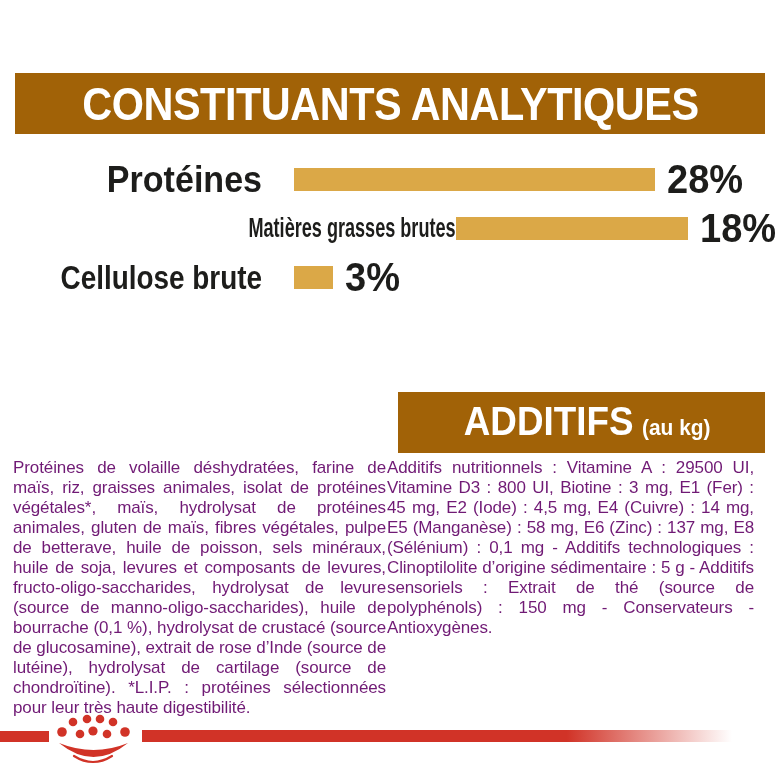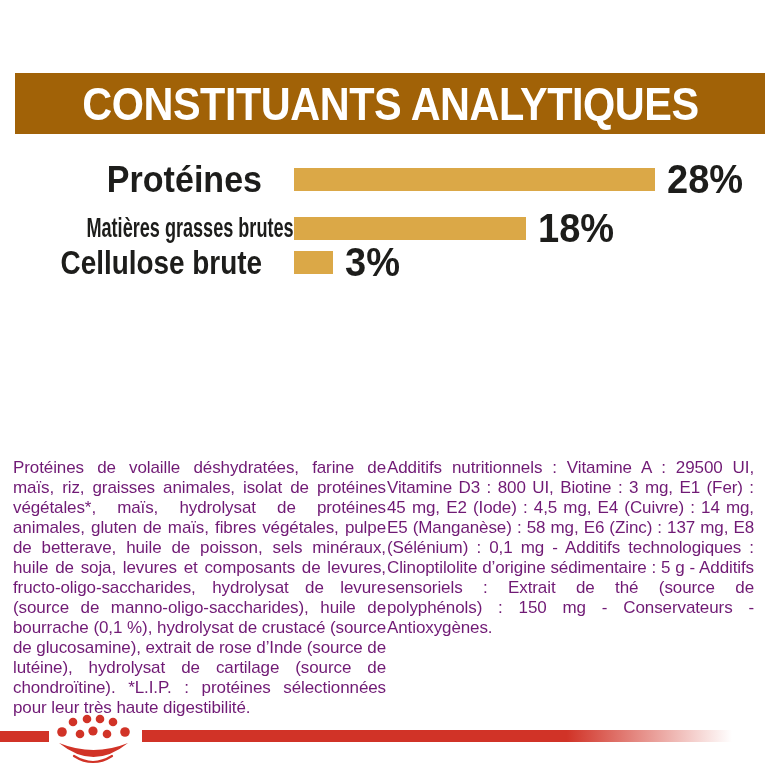--- a/index.html
+++ b/index.html
@@ -13,22 +13,22 @@
   .main-banner{left:15px;top:73px;width:750px;height:61px;}
   .main-banner .banner-text{font-size:46px;transform:scaleX(0.90);letter-spacing:-0.5px;}
   .comp-banner{left:13px;top:392px;width:372px;height:61px;}
   .comp-banner .banner-text{font-size:40px;transform:scaleX(0.95);}
   .addi-banner{left:398px;top:392px;width:367px;height:61px;align-items:baseline;padding-top:9px;box-sizing:border-box;}
   .addi-banner .addi-main{font-size:40px;transform:scaleX(0.92);transform-origin:right center;}
   .addi-banner .addi-suffix{font-size:22px;margin-left:9px;transform:scaleX(0.95);transform-origin:left center;}
 
   .chart-row{position:absolute;left:0;width:780px;height:46px;display:flex;align-items:center;}
   .row-1{top:156px;}
-  .row-2{top:205px;}
-  .row-3{top:239px;}
+  .row-2{top:205px;justify-content:flex-end;}
+  .row-3{top:254px;}
   .chart-label{width:262px;text-align:right;font-weight:bold;white-space:nowrap;line-height:1;flex:none;}
   .label-1{font-size:37px;transform:scaleX(0.92);transform-origin:right center;}
   .label-2{font-size:27px;transform:scaleX(0.67);transform-origin:right center;}
   .label-3{font-size:34px;transform:scaleX(0.82);transform-origin:right center;}
   .bar{height:23px;background:#DBA847;margin-left:32px;flex:none;}
   .chart-value{font-weight:bold;font-size:40px;margin-left:12px;white-space:nowrap;line-height:1;transform:scaleX(0.95);transform-origin:left center;}
 
   .body-text{position:absolute;font-size:17px;line-height:20px;text-align:justify;color:#701a75;margin:0;letter-spacing:-0.1px;}
   .comp-text{left:13px;top:458px;width:373px;}
   .addi-text{left:387px;top:458px;width:367px;}
@@ -60,20 +60,24 @@
     </div>
     <div class="chart-row row-3">
       <div class="chart-label label-3">Cellulose brute</div>
       <div class="bar" style="width: 39px; background: rgb(219, 168, 71);"></div>
       <div class="chart-value">3%</div>
     </div>
   </div>
 
   <p class="body-text comp-text">Protéines de volaille déshydratées, farine de maïs, riz, graisses animales, isolat de protéines végétales*, maïs, hydrolysat de protéines animales, gluten de maïs, fibres végétales, pulpe de betterave, huile de poisson, sels minéraux, huile de soja, levures et composants de levures, fructo-oligo-saccharides, hydrolysat de levure (source de manno-oligo-saccharides), huile de bourrache (0,1 %), hydrolysat de crustacé (source de glucosamine), extrait de rose d’Inde (source de lutéine), hydrolysat de cartilage (source de chondroïtine). *L.I.P. : protéines sélectionnées pour leur très haute digestibilité.</p>
 
+  <div class="banner banner-gold addi-banner">
+    <span class="banner-text addi-main">ADDITIFS</span>
+    <span class="banner-text addi-suffix">(au kg)</span>
+  </div>
   <p class="body-text addi-text">Additifs nutritionnels : Vitamine A : 29500 UI, Vitamine D3 : 800 UI, Biotine : 3 mg, E1 (Fer) : 45 mg, E2 (Iode) : 4,5 mg, E4 (Cuivre) : 14 mg, E5 (Manganèse) : 58 mg, E6 (Zinc) : 137 mg, E8 (Sélénium) : 0,1 mg - Additifs technologiques : Clinoptilolite d’origine sédimentaire : 5 g - Additifs sensoriels : Extrait de thé (source de polyphénols) : 150 mg - Conservateurs - Antioxygènes.</p>
 
   <div class="stripe-left"></div>
   <svg class="crown" viewBox="0 0 86 53" aria-hidden="true">
     <g fill="#D13327">
       <circle cx="20" cy="10" r="4.3"></circle>
       <circle cx="34" cy="7" r="4.3"></circle>
       <circle cx="47" cy="7" r="4.3"></circle>
       <circle cx="60" cy="10" r="4.3"></circle>
       <circle cx="27" cy="22" r="4.3"></circle>

